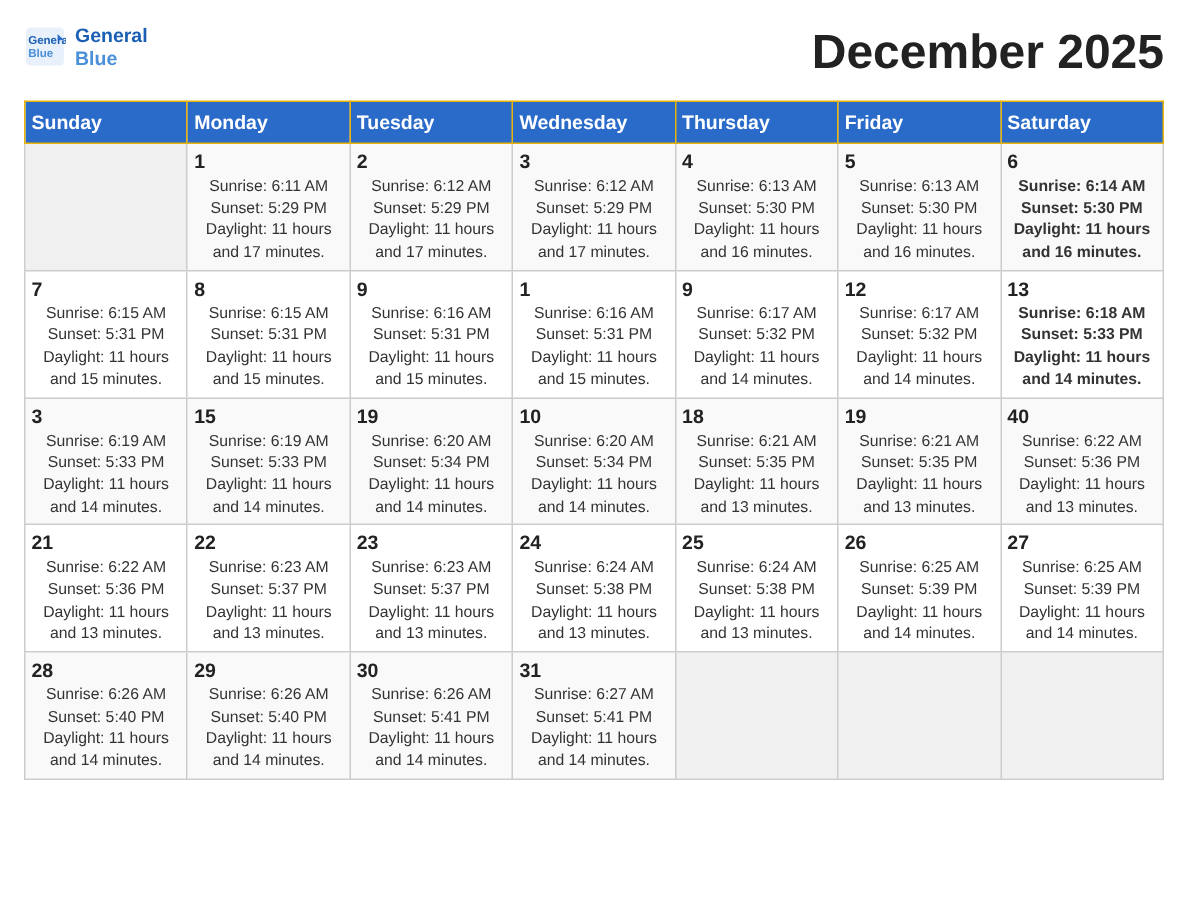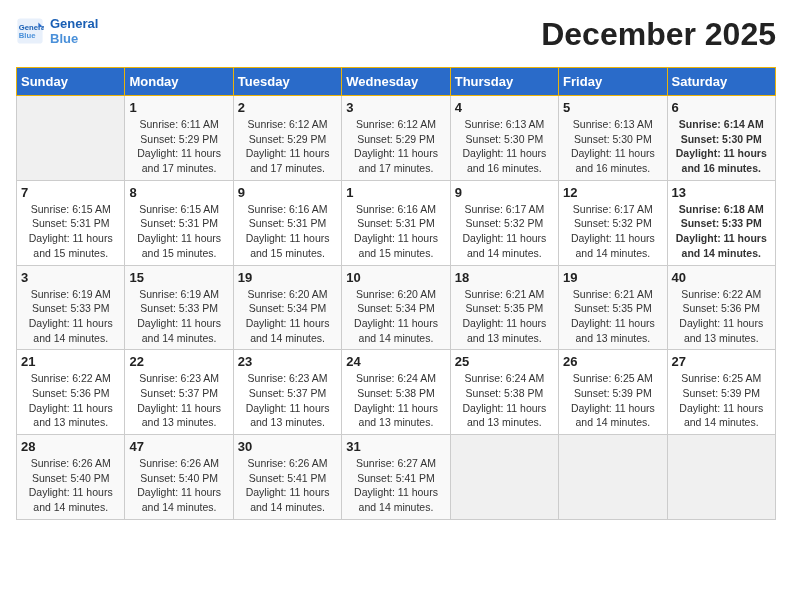--- a/index.html
+++ b/index.html
@@ -317,21 +317,21 @@
       </tr>
       <tr>
         <td>
           <span class="day-num">28</span>
           <div class="day-info" style="white-space: pre-line;">Sunrise: 6:26 AM
 Sunset: 5:40 PM
 Daylight: 11 hours
 and 14 minutes.</div>
         </td>
         <td>
-          <span class="day-num">47</span>
+          <span class="day-num">29</span>
           <div class="day-info" style="white-space: pre-line;">Sunrise: 6:26 AM
 Sunset: 5:40 PM
 Daylight: 11 hours
 and 14 minutes.</div>
         </td>
         <td>
           <span class="day-num">30</span>
           <div class="day-info" style="white-space: pre-line;">Sunrise: 6:26 AM
 Sunset: 5:41 PM
 Daylight: 11 hours

